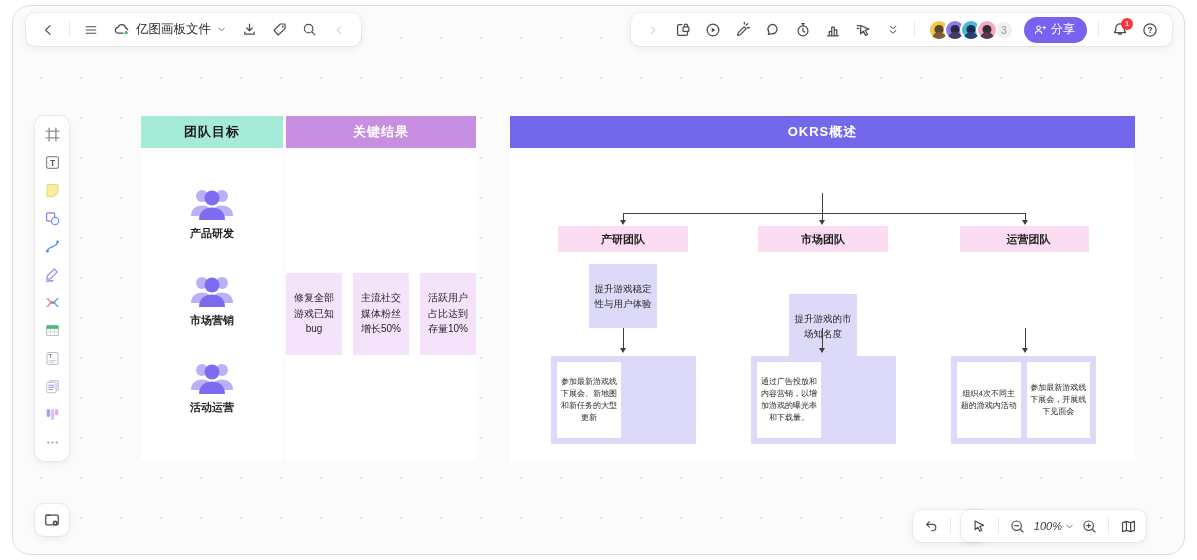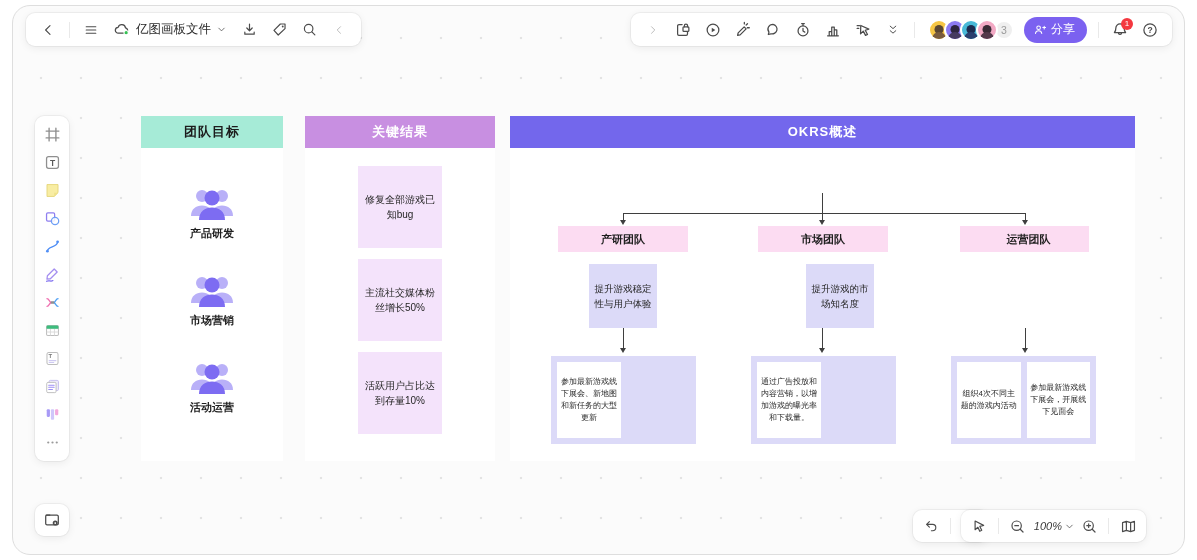--- a/index.html
+++ b/index.html
@@ -57,23 +57,23 @@
   .col-header { height:32px; display:flex; align-items:center; justify-content:center;
                 font-weight:bold; font-size:13px; letter-spacing:1px; }
   .col-body { position:relative; height:313px; }
 
   .col1 { left:128px; width:142px; }
   .col1 .col-header { background:#a6ebd7; color:#1c1c1c; }
   .col1 .col-body { display:flex; flex-direction:column; justify-content:space-evenly; align-items:center; padding:6px 0 14px; }
   .goal-item { display:flex; flex-direction:column; align-items:center; gap:2px; cursor:pointer; }
   .goal-label { font-size:11px; font-weight:bold; color:#1f1f1f; }
 
-  .col2 { left:292px; width:190px; }
+  .col2 { left:273px; width:190px; }
   .col2 .col-header { background:#c88fe1; color:#fff; }
-  .col2 .col-body { display:flex; flex-direction:column; align-items:center; padding-top:18px; gap:11px; }
+  .col2 .col-body { display:flex; flex-direction:row; align-items:center; padding-top:18px; gap:11px; }
   .kr2-box { width:84px; height:82px; background:#f4e3fb; display:flex; align-items:center; justify-content:center;
              text-align:center; font-size:10px; color:#262626; line-height:1.55; padding:4px; cursor:pointer; }
 
   .col3 { left:497px; width:625px; }
   .col3 .col-header { background:#7367ec; color:#fff; }
 
   
   .root-box { position:absolute; left:223px; top:17px; width:180px; height:28px; background:#f75ad1;
               color:#fff; font-weight:bold; font-size:11px; display:flex; align-items:center; justify-content:center; cursor:pointer; }
   .vline,.hline { position:absolute; background:#3f3f3f; }
@@ -388,21 +388,21 @@
       <div class="vline" style="left:515px; top:65px; height:8px;"></div>
       <div class="arrow-d" style="left:110px; top:72px;"></div>
       <div class="arrow-d" style="left:309px; top:72px;"></div>
       <div class="arrow-d" style="left:512px; top:72px;"></div>
 
       <div class="team-box" style="left:48px; width:130px;">产研团队</div>
       <div class="team-box" style="left:248px; width:130px;">市场团队</div>
       <div class="team-box" style="left:450px; width:129px;padding-left:8px;">运营团队</div>
 
       <div class="obj-box" style="left:79px;">提升游戏稳定性与用户体验</div>
-      <div class="obj-box" style="left:296px;">提升游戏的市场知名度</div>
+      <div class="obj-box" style="left:279px;margin-top:30px;">提升游戏的市场知名度</div>
 
       <div class="vline" style="left:113px; top:180px; height:21px;"></div>
       <div class="vline" style="left:312px; top:180px; height:21px;"></div>
       <div class="vline" style="left:515px; top:180px; height:21px;"></div>
       <div class="arrow-d" style="left:110px; top:200px;"></div>
       <div class="arrow-d" style="left:309px; top:200px;"></div>
       <div class="arrow-d" style="left:512px; top:200px;"></div>
 
       <div class="kr-container" style="left:41px;">
         <div class="kr-box">参加最新游戏线下展会、新地图和新任务的大型更新</div>

